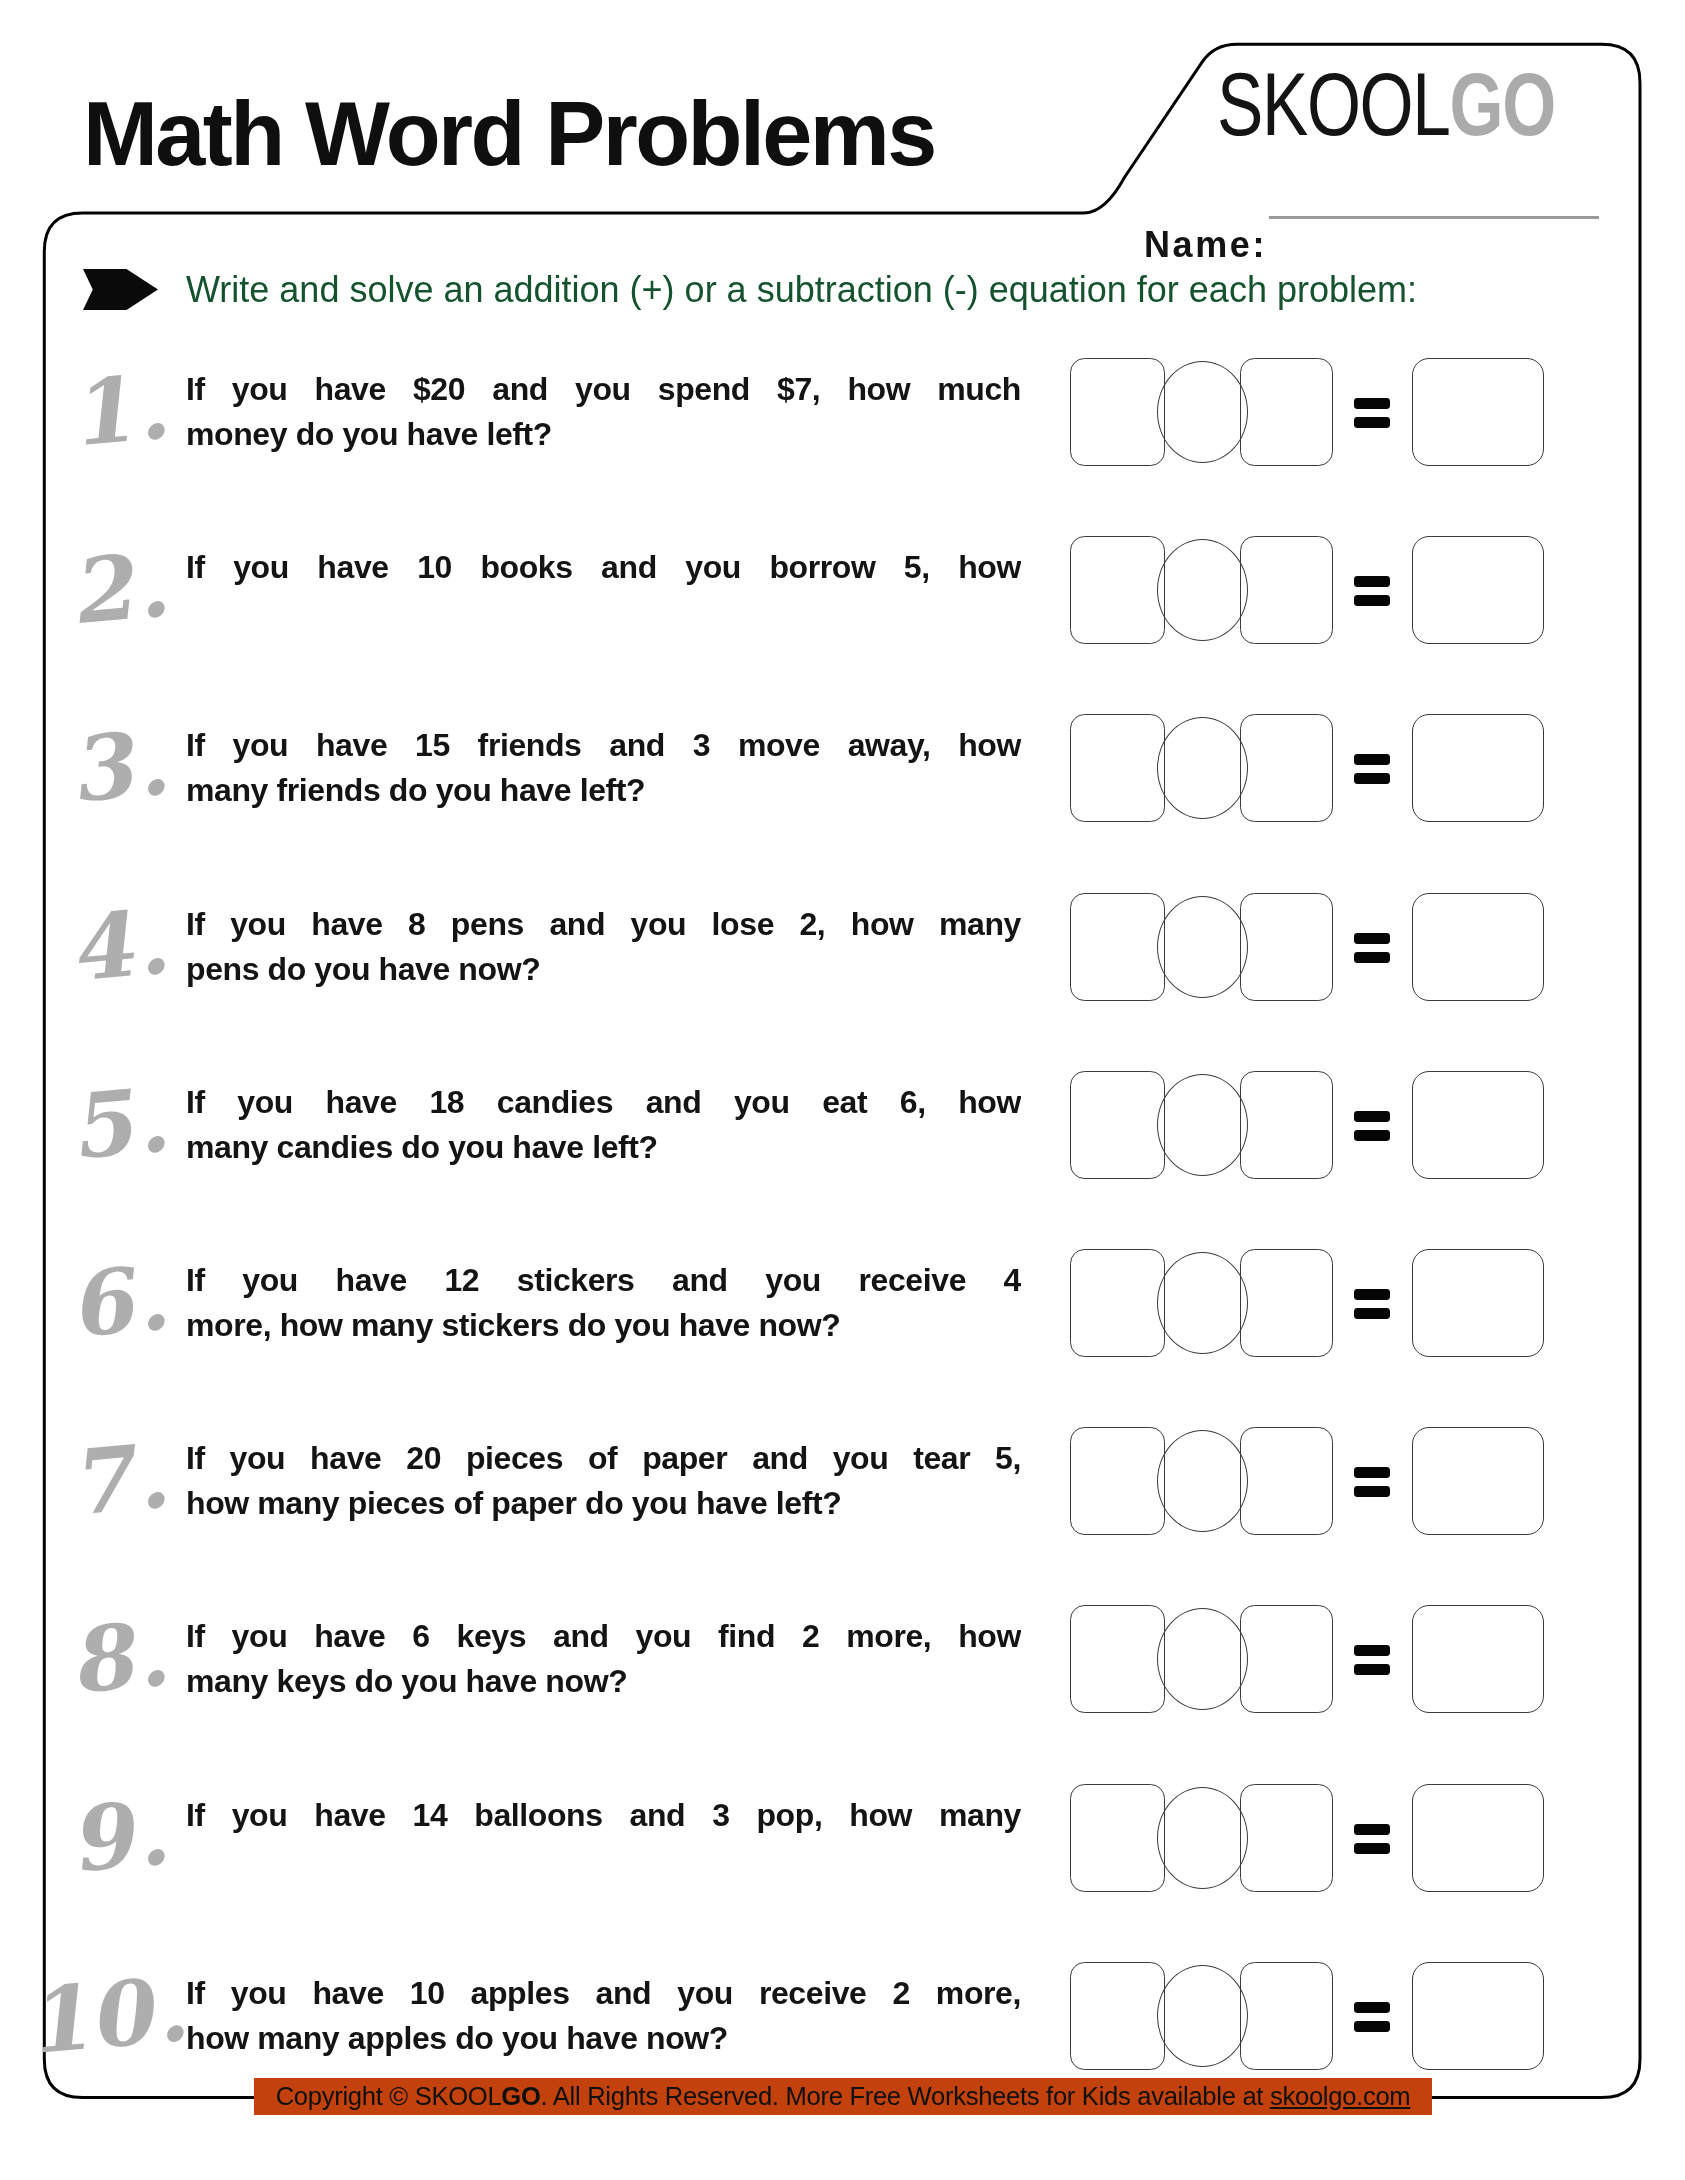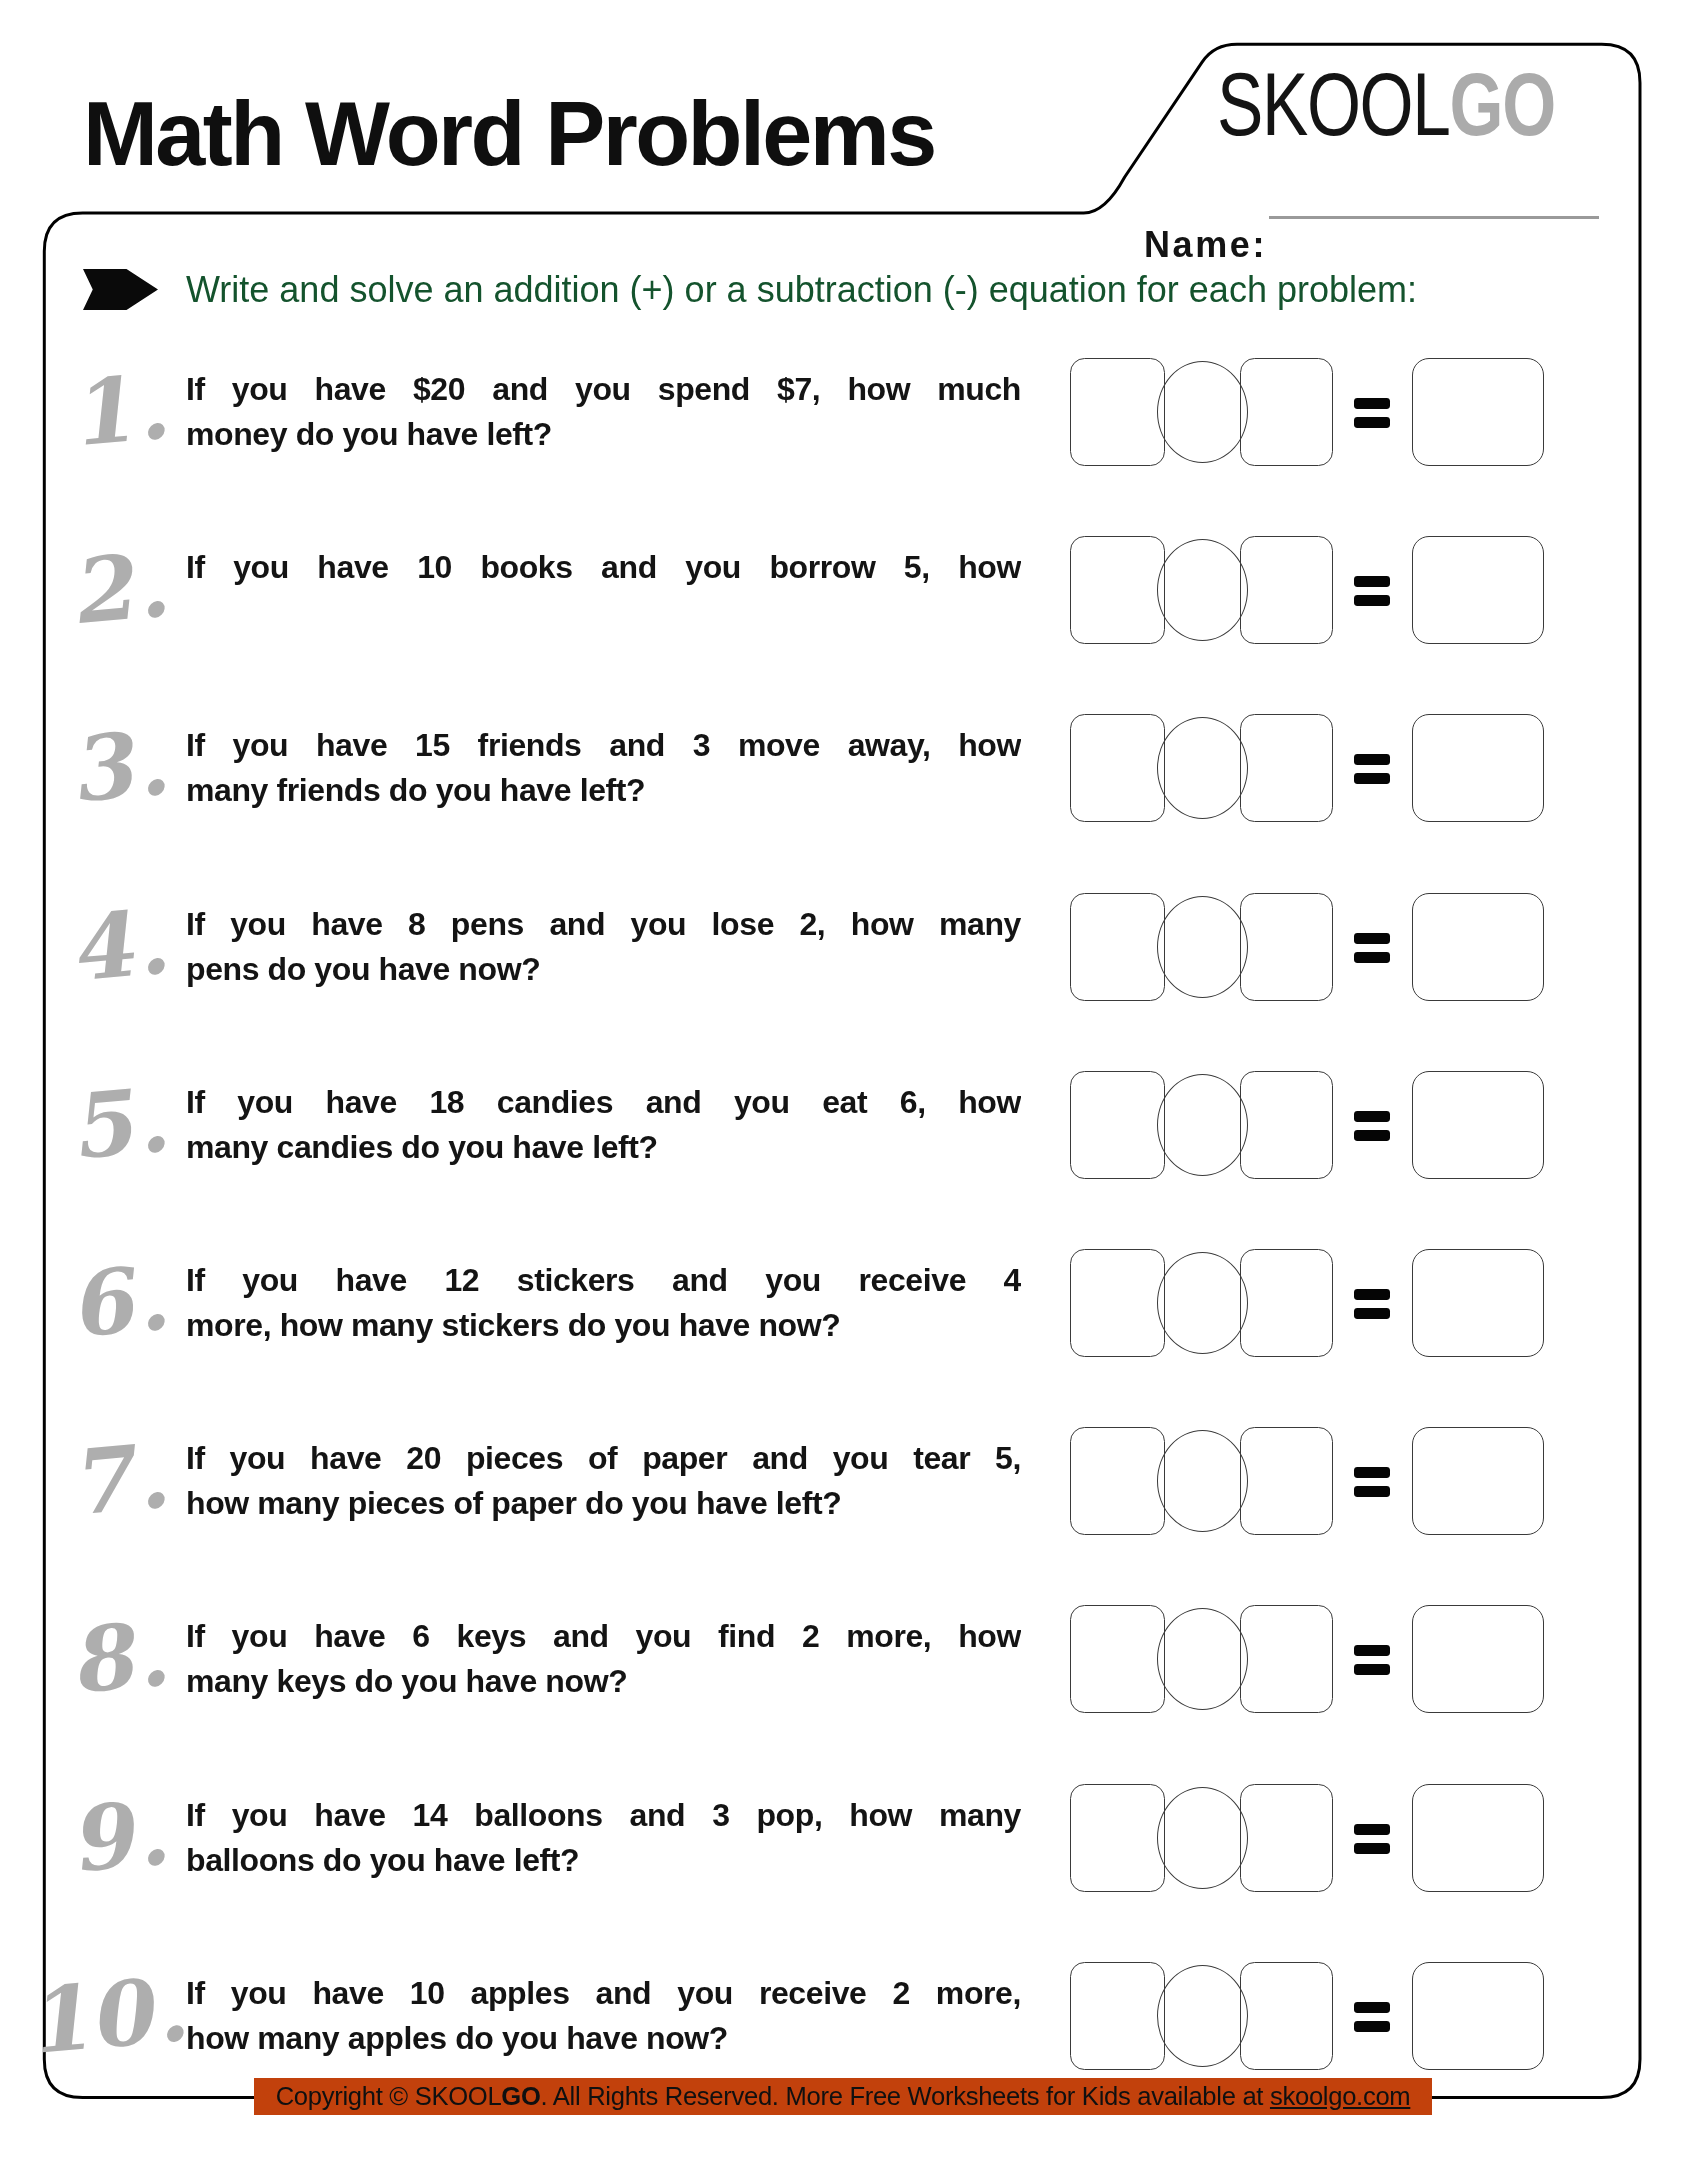--- a/index.html
+++ b/index.html
@@ -248,21 +248,20 @@
           <span class="sr">=</span>
           <i class="ebar"></i>
           <i class="ebar"></i>
         </div>
         <div class="shape sabox"></div>
       </div>
       <div class="prow" style="top: 1749px;">
         <div class="pnum">9.</div>
         <div class="ptext">
           <div class="pline pl1">If you have 14 balloons and 3 pop, how many</div>
-          <div class="pline pl2">balloons do you have left?</div>
         </div>
         <div class="shape sbox1"></div>
         <div class="shape sellipse"></div>
         <div class="shape sbox2"></div>
         <div class="equals">
           <span class="sr">=</span>
           <i class="ebar"></i>
           <i class="ebar"></i>
         </div>
         <div class="shape sabox"></div>

